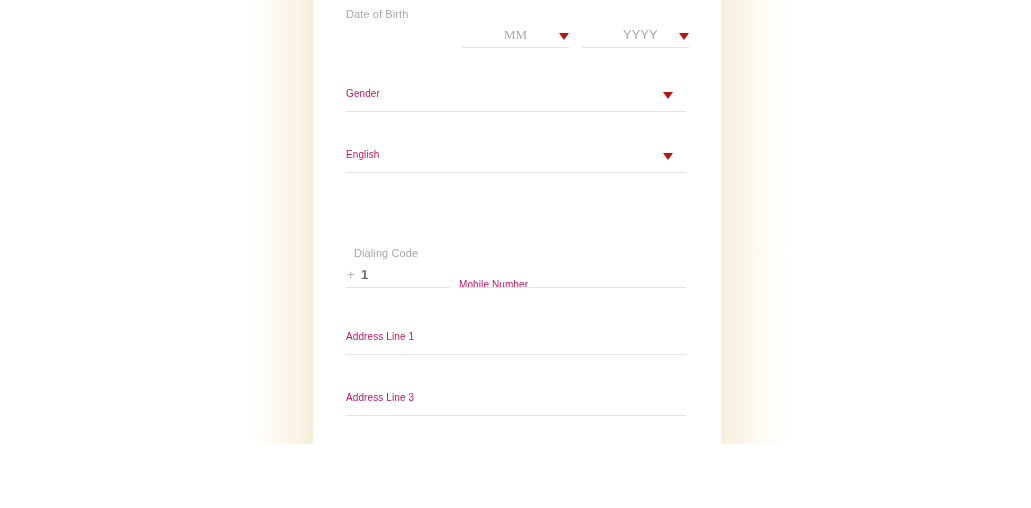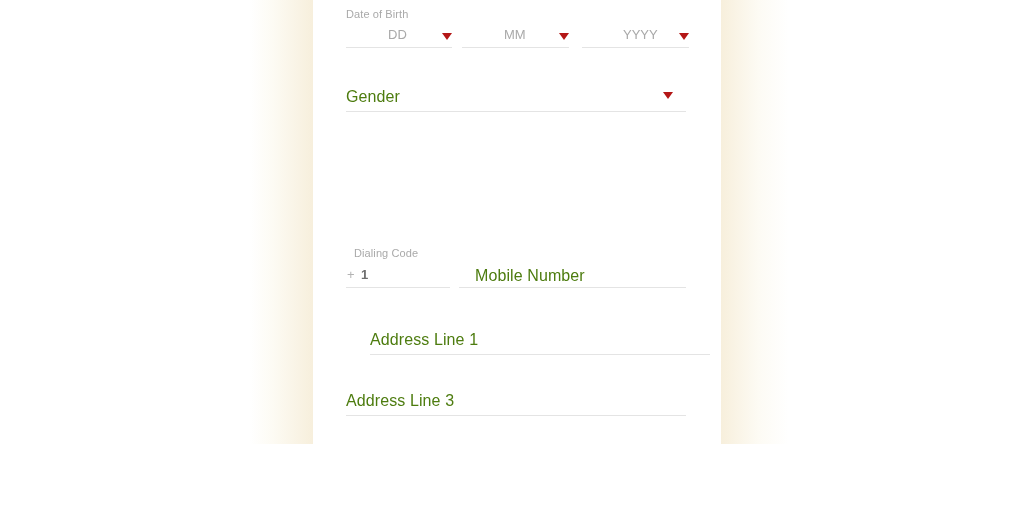--- a/index.html
+++ b/index.html
@@ -59,22 +59,22 @@
   }
   .underline {
     position: absolute;
     left: 0;
     bottom: 0;
     height: 1px;
     background: #e4e4e4;
     width: 100%;
   }
   .ph {
-    color: #4d7c0f;
-    font-size: 16px;
+    color: #be185d;
+    font-size: 10px;
     letter-spacing: 0.1px;
     white-space: nowrap;
   }
   .val {
     color: #6f6f6f;
     font-size: 13px;
     font-weight: bold;
     white-space: nowrap;
   }
   .mini-label {
@@ -116,21 +116,21 @@
     color: #a9a9a9;
     font-size: 13px;
   }
   .dob-seg .caret {
     top: 9px;
   }
   #dob-dd  { left: 0px;   width: 106px; }
   #dob-mm  { left: 116px; width: 107px; }
   #dob-yy  { left: 236px; width: 107px; }
   #dob-dd .seg-text { left: 42px; }
-  #dob-mm .seg-text { left: 42px; }
+  #dob-mm .seg-text { left: 42px; font-family: Liberation Serif, serif; }
   #dob-yy .seg-text { left: 41px; }
   #dob-dd .caret { left: 96px; }
   #dob-mm .caret { left: 97px; }
   #dob-yy .caret { left: 97px; }
 
   
   .sel-field {
     position: absolute;
     left: 33px;
     width: 340px;
@@ -185,78 +185,77 @@
   .mobile-field {
     position: absolute;
     left: 113px;
     top: 18px;
     width: 227px;
     height: 23px;
   }
   .mobile-field .ph {
     position: absolute;
     left: 0;
-    top: 2px;
-    margin-left: 16px;
+    top: 14px;
   }
 
   
   .txt-field {
     position: absolute;
     left: 33px;
     width: 340px;
     height: 26px;
   }
   .txt-field .ph {
     position: absolute;
     left: 0;
     top: 2px;
   }
-  #f-addr1 { top: 329px; margin-left: 24px; }
+  #f-addr1 { top: 329px; }
   #f-addr2 { top: 390px; }
   #f-city  { top: 451px; }
 </style>
 </head>
 <body>
 
 <div class="page">
 
   <div class="band-left"></div>
   <div class="band-right"></div>
 
   <div class="card">
 
     <div class="dob-row">
       <span class="mini-label dob-label">Date of Birth</span>
 
-      <div class="field dob-seg" id="dob-dd">
-        <span class="seg-text">DD</span>
-        <span class="caret"></span>
-        <span class="underline"></span>
-      </div>
 
       <div class="field dob-seg" id="dob-mm">
         <span class="seg-text">MM</span>
         <span class="caret"></span>
         <span class="underline"></span>
       </div>
 
       <div class="field dob-seg" id="dob-yy">
         <span class="seg-text">YYYY</span>
         <span class="caret"></span>
         <span class="underline"></span>
       </div>
     </div>
 
     <div class="field sel-field" id="f-gender">
       <span class="ph">Gender</span>
       <span class="caret"></span>
       <span class="underline"></span>
     </div>
 
+    <div class="field sel-field" id="f-language">
+      <span class="ph">English</span>
+      <span class="caret"></span>
+      <span class="underline"></span>
+    </div>
 
 
     <div class="phone-row">
       <span class="mini-label dial-label">Dialing Code</span>
 
       <div class="field dial-field">
         <span class="dial-plus">+</span>
         <span class="val dial-num">1</span>
         <span class="underline"></span>
       </div>

